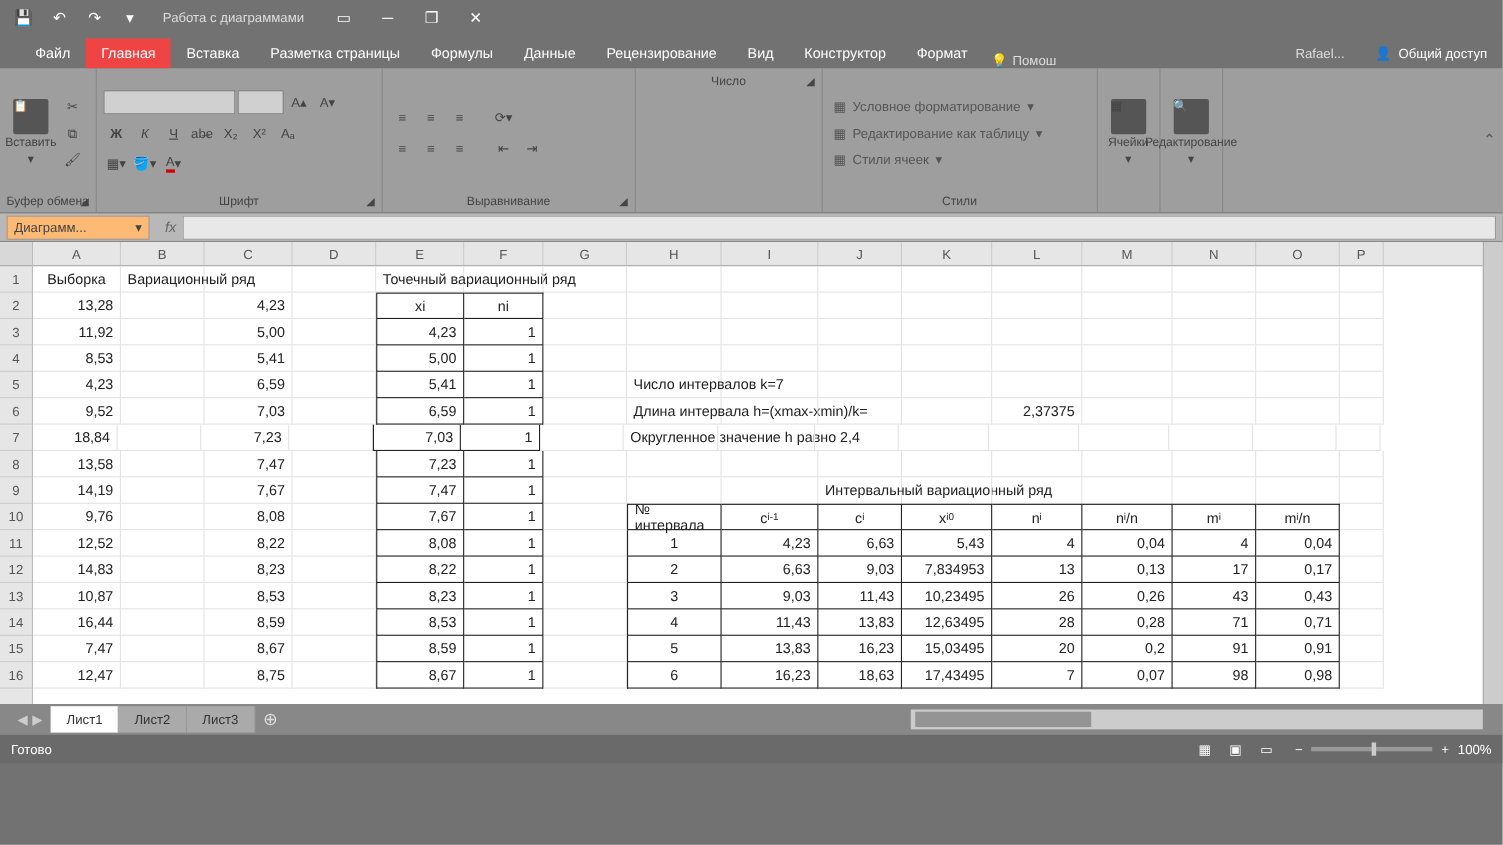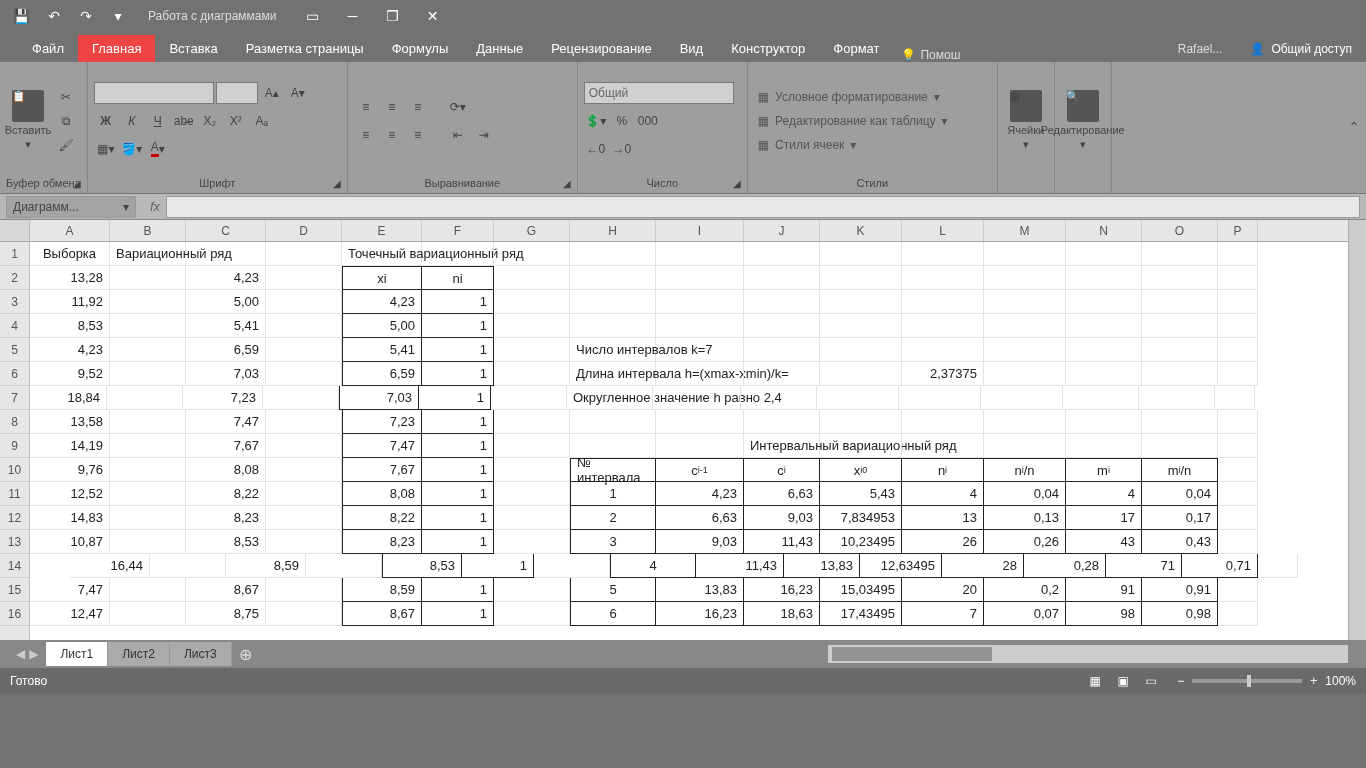--- a/index.html
+++ b/index.html
@@ -34,21 +34,21 @@
 .row { display:flex; gap:2px; align-items:center; }
 .small-b { width:24px; height:22px; display:flex; align-items:center; justify-content:center; color:#444; font-size:12px; border:1px solid transparent; }
 .font-box, .size-box { background:#d0d0d0; border:1px solid #7a7a7a; height:22px; font-size:12px; padding:0 4px; color:#666; }
 .font-box { width:120px; }
 .size-box { width:42px; }
 .fmt-item { display:flex; align-items:center; gap:6px; font-size:12px; color:#555; height:22px; padding:0 4px; white-space:nowrap; }
 .collapse { width:24px; align-self:flex-end; display:flex; align-items:center; justify-content:center; font-size:14px; color:#555; margin-left:auto; height:132px; }
 
 
 .fxbar { height:26px; background:#b8b8b8; display:flex; align-items:center; border-bottom:1px solid #888; }
-.namebox { width:130px; height:22px; background:#a3a3a3; border:1px solid #999; margin-left:6px; padding:0 6px; font-size:12px; display:flex; align-items:center; justify-content:space-between; }
+.namebox { width:130px; height:22px; background:#fdba74; border:1px solid #999; margin-left:6px; padding:0 6px; font-size:12px; display:flex; align-items:center; justify-content:space-between; }
 .fx { margin-left:14px; color:#666; font-style:italic; font-size:13px; }
 .fxarea { flex:1; height:22px; background:#e8e8e8; margin:0 6px; border:1px solid #999; }
 
 
 .sheet-wrap { height:420px; background:#fff; position:relative; display:flex; }
 .rowhdrs { width:30px; background:#e6e6e6; border-right:1px solid #bbb; }
 .rowhdr { height:24px; border-bottom:1px solid #ccc; display:flex; align-items:center; justify-content:center; font-size:12px; color:#555; }
 .rowhdr.first { height:22px; background:#d8d8d8; border-bottom:1px solid #aaa; }
 .grid { flex:1; overflow:hidden; }
 .colhdrs { height:22px; background:#e6e6e6; display:flex; border-bottom:1px solid #aaa; }
@@ -179,36 +179,20 @@
         <div style="width:12px"></div>
         <div class="small-b">⇤</div>
         <div class="small-b">⇥</div>
       </div>
     </div>
       </div>
     <div class="group-label"><span>Выравнивание</span><span class="expander">◢</span></div>
   </div>
 
   <div class="group" style="width:170px">
-    <div class="group-body">
-        <div class="col" style="gap:6px">
-      <div class="row">
-            <input class="font-box" style="width: 150px;" value="Общий">
-          </div>
-      <div class="row">
-        <div class="small-b">💲▾</div>
-        <div class="small-b">%</div>
-        <div class="small-b">000</div>
-      </div>
-      <div class="row">
-        <div class="small-b">←0</div>
-        <div class="small-b">→0</div>
-      </div>
-    </div>
-      </div>
     <div class="group-label"><span>Число</span><span class="expander">◢</span></div>
   </div>
 
   <div class="group" style="width:250px">
     <div class="group-body">
         <div class="col">
       <div class="fmt-item">▦ <span>Условное форматирование</span> ▾</div>
       <div class="fmt-item">▦ <span>Редактирование как таблицу</span> ▾</div>
       <div class="fmt-item">▦ <span>Стили ячеек</span> ▾</div>
     </div>
@@ -512,21 +496,21 @@
           <div class="cell r bR bB" style="width: 88px;">9,03</div>
           <div class="cell r bR bB" style="width: 76px;">11,43</div>
           <div class="cell r bR bB" style="width: 82px;">10,23495</div>
           <div class="cell r bR bB" style="width: 82px;">26</div>
           <div class="cell r bR bB" style="width: 82px;">0,26</div>
           <div class="cell r bR bB" style="width: 76px;">43</div>
           <div class="cell r bR bB" style="width: 76px;">0,43</div>
           <div class="cell " style="width: 40px;"></div>
         </div>
         <div class="crow">
-          <div class="cell r" style="width: 80px; margin-left: 40px;">16,44</div>
+          <div class="cell r" style="width: 80px;">16,44</div>
           <div class="cell " style="width: 76px;"></div>
           <div class="cell r" style="width: 80px;">8,59</div>
           <div class="cell " style="width: 76px;"></div>
           <div class="cell r bL bR bB" style="width: 80px;">8,53</div>
           <div class="cell r bR bB" style="width: 72px;">1</div>
           <div class="cell " style="width: 76px;"></div>
           <div class="cell c bL bR bB" style="width: 86px;">4</div>
           <div class="cell r bR bB" style="width: 88px;">11,43</div>
           <div class="cell r bR bB" style="width: 76px;">13,83</div>
           <div class="cell r bR bB" style="width: 82px;">12,63495</div>

